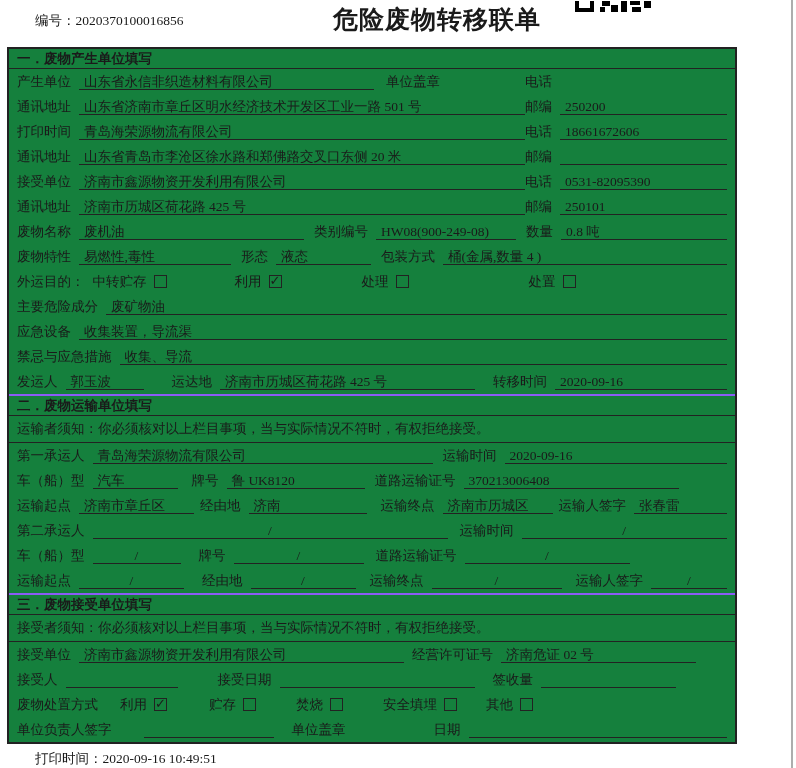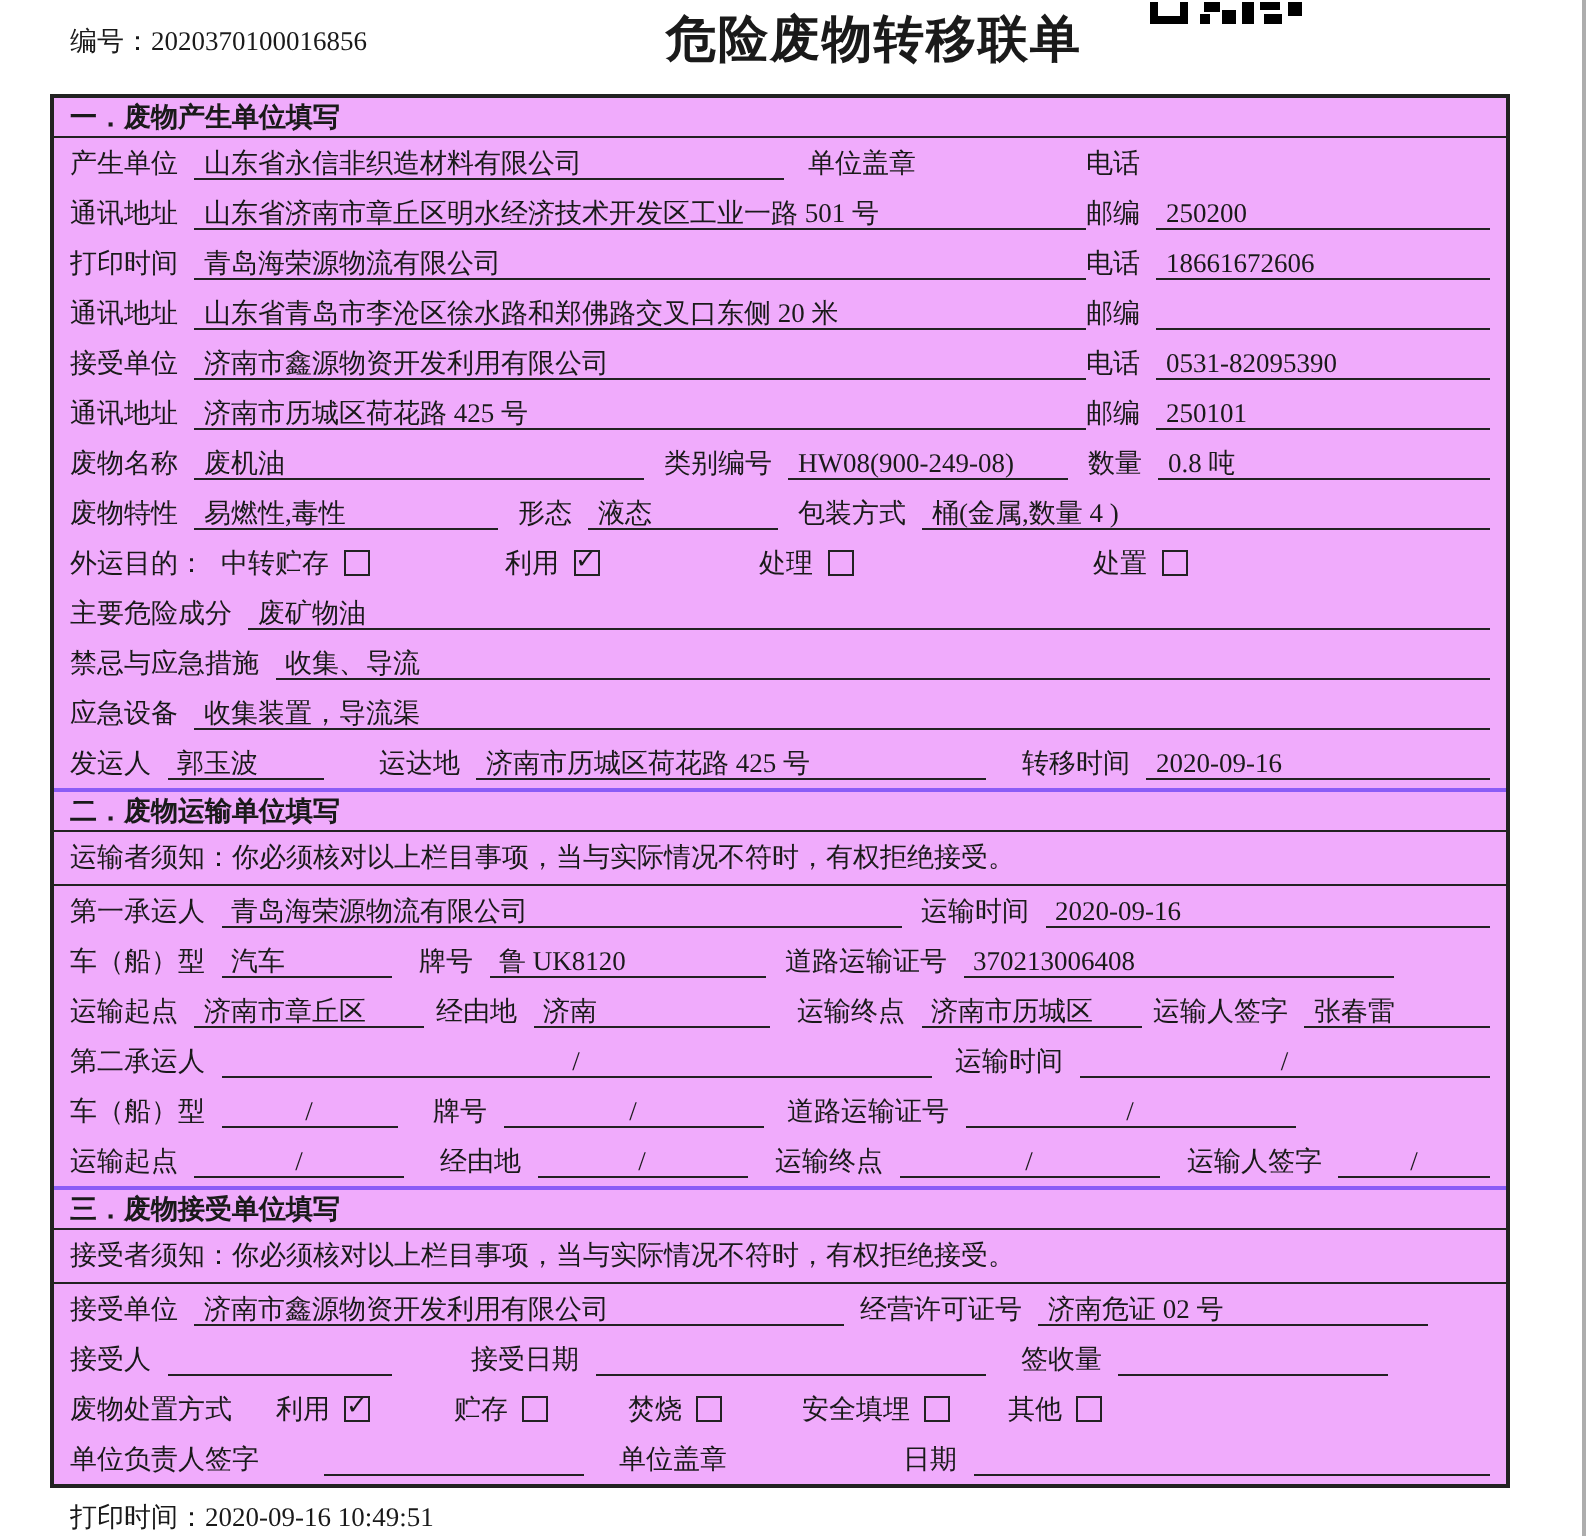--- a/index.html
+++ b/index.html
@@ -12,22 +12,22 @@
   
   .hdr{position:relative;height:47px;}
   .serial{position:absolute;left:35px;top:12px;white-space:nowrap;}
   .doc-title{
     position:absolute;left:333px;top:3px;font-size:25px;font-weight:bold;
     font-family:"Liberation Sans","DejaVu Sans",sans-serif;letter-spacing:1px;white-space:nowrap;
   }
   .qr{position:absolute;left:575px;top:0;}
   
   .tbl{
-    position:absolute;left:25px;top:47px;width:730px;box-sizing:border-box;
-    border:2px solid #222;background:#f0abfc;
+    position:absolute;left:7px;top:47px;width:730px;box-sizing:border-box;
+    border:2px solid #222;background:#15803d;
   }
   .sec-head{
     font-weight:bold;font-family:"Liberation Sans","DejaVu Sans",sans-serif;
     font-size:13.5px;height:19px;line-height:19px;padding:0 8px;border-bottom:1px solid #222;
   }
   .sec-head.mid{border-top:2px solid #8b5cf6;}
   .notice{height:26px;line-height:26px;padding:0 8px;border-bottom:1px solid #222;white-space:nowrap;}
   .row{display:flex;align-items:flex-end;height:25px;padding:0 8px 4px 8px;box-sizing:border-box;}
   .lbl{white-space:nowrap;flex:none;line-height:17px;}
   .u{
@@ -166,27 +166,27 @@
       <span class="cbx"></span>
     </span>
   </div>
 
   <div class="row">
     <span class="lbl">主要危险成分</span>
     <span class="u fill">废矿物油</span>
   </div>
 
   <div class="row">
+    <span class="lbl">应急设备</span>
+    <span class="u fill">收集装置，导流渠</span>
+  </div>
+
+  <div class="row">
     <span class="lbl">禁忌与应急措施</span>
     <span class="u fill">收集、导流</span>
-  </div>
-
-  <div class="row">
-    <span class="lbl">应急设备</span>
-    <span class="u fill">收集装置，导流渠</span>
   </div>
 
   <div class="row">
     <span class="lbl">发运人</span>
     <span class="u" style="width:78px">郭玉波</span>
     <span class="lbl" style="margin-left:28px">运达地</span>
     <span class="u" style="width:255px">济南市历城区荷花路 425 号</span>
     <span class="lbl" style="margin-left:18px">转移时间</span>
     <span class="u fill">2020-09-16</span>
   </div>

